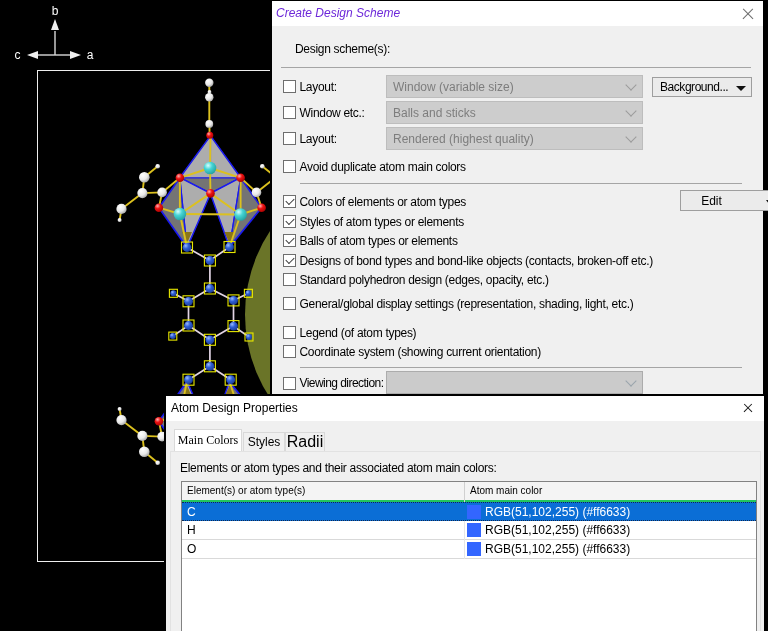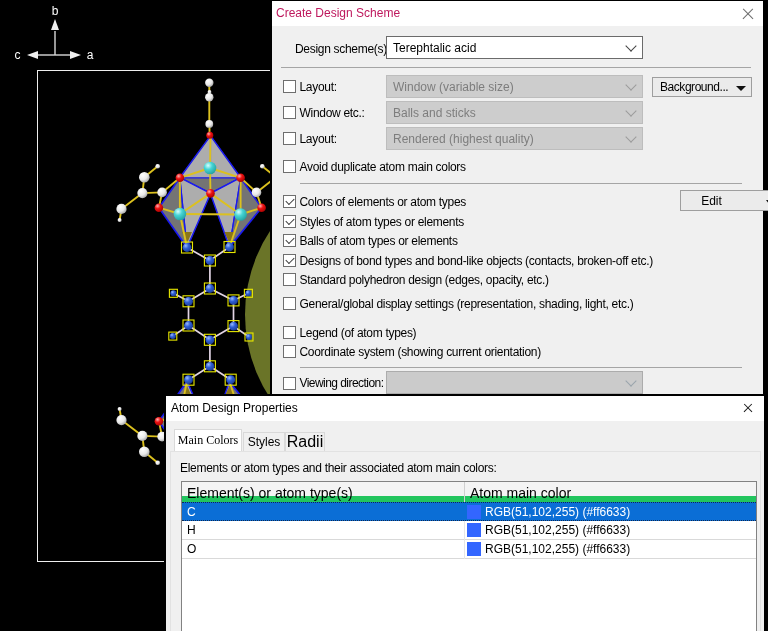--- a/index.html
+++ b/index.html
@@ -226,31 +226,27 @@
     <circle cx="209.9" cy="366.3" r="4.4" fill="url(#gB)"></circle>
     <rect x="204.4" y="360.8" width="11" height="11" fill="none" stroke="#e8e800" stroke-width="1.1"></rect>
     <circle cx="188.5" cy="379.7" r="4.4" fill="url(#gB)"></circle>
     <rect x="183" y="374.2" width="11" height="11" fill="none" stroke="#e8e800" stroke-width="1.1"></rect>
     <circle cx="230.7" cy="379.7" r="4.4" fill="url(#gB)"></circle>
     <rect x="225.2" y="374.2" width="11" height="11" fill="none" stroke="#e8e800" stroke-width="1.1"></rect>
   </svg>
 
 <div class="dlg" id="d1" style="left:270px; top:0; width:496px; height:400px; border-top-width:1px; border-right-width:3px;">
   <div class="tbar"></div>
-  <div class="ttext" style="left:4px; color:#be185d;">Create Design Scheme</div>
+  <div class="ttext" style="left:4px; color:#6d28d9;font-style:italic;">Create Design Scheme</div>
   <div class="xx" style="left:469px; top:6px; width:14px; height:14px;">
       <i></i>
       <b></b>
     </div>
 
   <div class="lbl" style="left:23px; top:39px;">Design scheme(s):</div>
-  <div class="combo" style="left:114px; top:35px; width:257px; background:#fff; border:1px solid #6b6b6b;">
-    <span class="txt">Terephtalic acid</span>
-    <span class="chev" style="left:240px; top:5px;"></span>
-  </div>
   <div class="sep" style="left:9px; top:66px; width:470px;"></div>
 
   <div class="cb" style="left:10.5px; top:79px;"></div>
   <div class="lbl" style="left:27.5px; top:77px;">Layout:</div>
   <div class="combo" style="left:114px; top:74px; width:257px; background:#cdcdcd; border:1px solid #bdbdbd; color:#7d7d7d;">
     <span class="txt">Window (variable size)</span>
     <span class="chev" style="left:240px; top:5px; border-color:#9c9c9c;"></span>
   </div>
   <div class="btn" style="left:380px; top:76px; width:100px; height:20px;">
       <span style="position:absolute; left:7px; top:2px; letter-spacing:-0.45px;">Background...</span>
@@ -322,21 +318,21 @@
     </div>
 
   <div style="position:absolute; left:8px; top:33px; width:68px; height:22px; background:#fff; border:1px solid #d9d9d9; border-bottom:none; z-index:2; font-size:12px; text-align:center; line-height:21px;font-family:Liberation Serif, serif;">Main Colors</div>
   <div style="position:absolute; left:77px; top:36px; width:42px; height:19px; background:#f0f0f0; border:1px solid #d9d9d9; border-bottom:none; font-size:12px; text-align:center; line-height:18px;">Styles</div>
   <div style="position:absolute; left:119px; top:36px; width:40px; height:19px; background:#f0f0f0; border:1px solid #d9d9d9; border-bottom:none; font-size:16px; text-align:center; line-height:18px;">Radii</div>
   <div style="position:absolute; left:4px; top:55px; width:591px; height:190px; background:#f0f0f0; border:1px solid #e2e2e2;"></div>
 
   <div class="lbl" style="left:14px; top:63px;">Elements or atom types and their associated atom main colors:</div>
 
   <div style="position:absolute; left:15px; top:85px; width:576px; height:160px; background:#fff; border:1px solid #828282;">
-    <div style="position:absolute; left:0; top:0; width:100%; height:20px; background:#f4f4f4; border-bottom:6px solid #22c55e; font-size:14px;">
+    <div style="position:absolute; left:0; top:0; width:100%; height:20px; background:#f4f4f4; border-bottom:2px solid #22c55e; font-size:10px;">
       <span style="position:absolute; left:5px; top:3px;">Element(s) or atom type(s)</span>
       <span style="position:absolute; left:288px; top:3px;">Atom main color</span>
       <span style="position:absolute; left:282px; top:0; width:1px; height:20px; background:#d0d0d0;"></span>
     </div>
 
     <div style="position:absolute; left:0; top:20px; width:100%; height:19px; background:#0b6ed6; color:#fff; font-size:12px; border-top:1px dotted #0d2a55; border-bottom:1px dotted #0d2a55;">
       <span style="position:absolute; left:5px; top:2px;">C</span>
       <span style="position:absolute; left:285px; top:2px; width:14px; height:14px; background:#3366ff;"></span>
       <span style="position:absolute; left:303px; top:2px;">RGB(51,102,255) (#ff6633)</span>
     </div>

